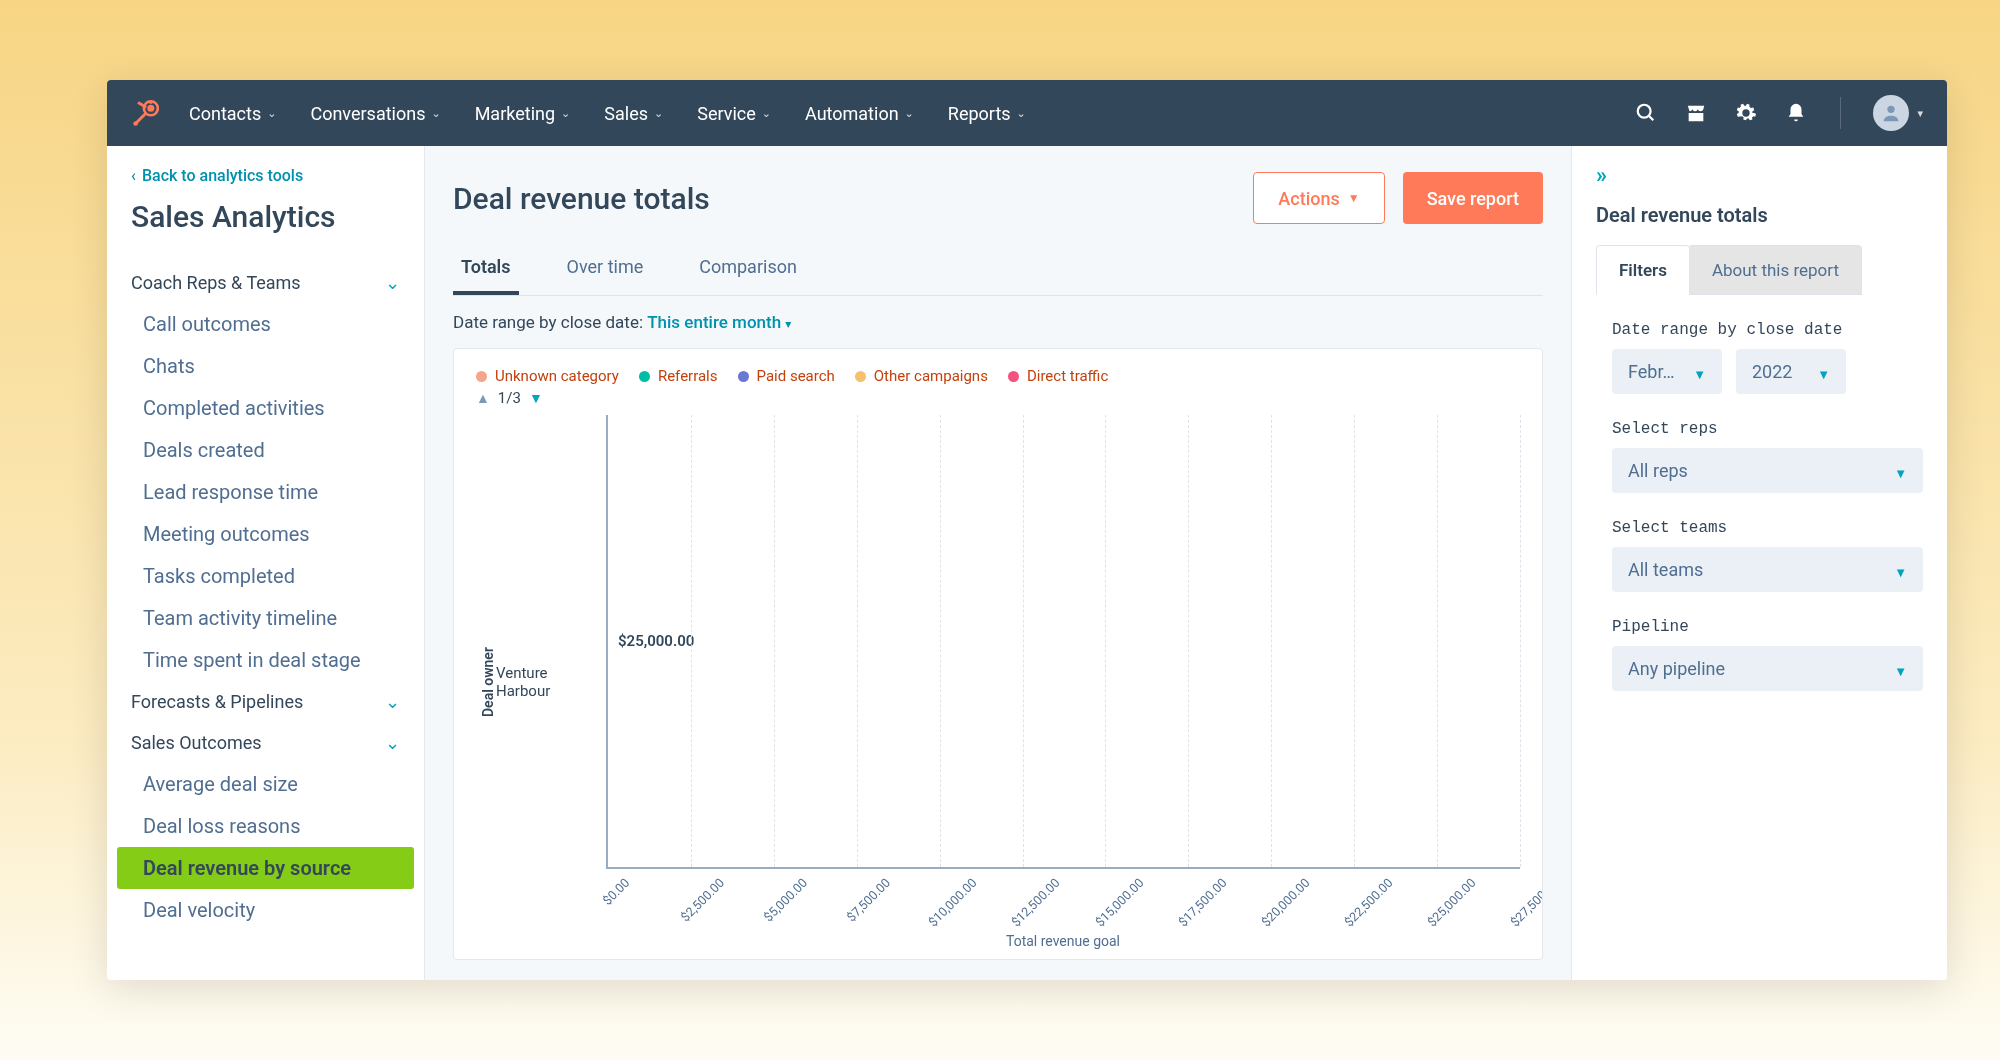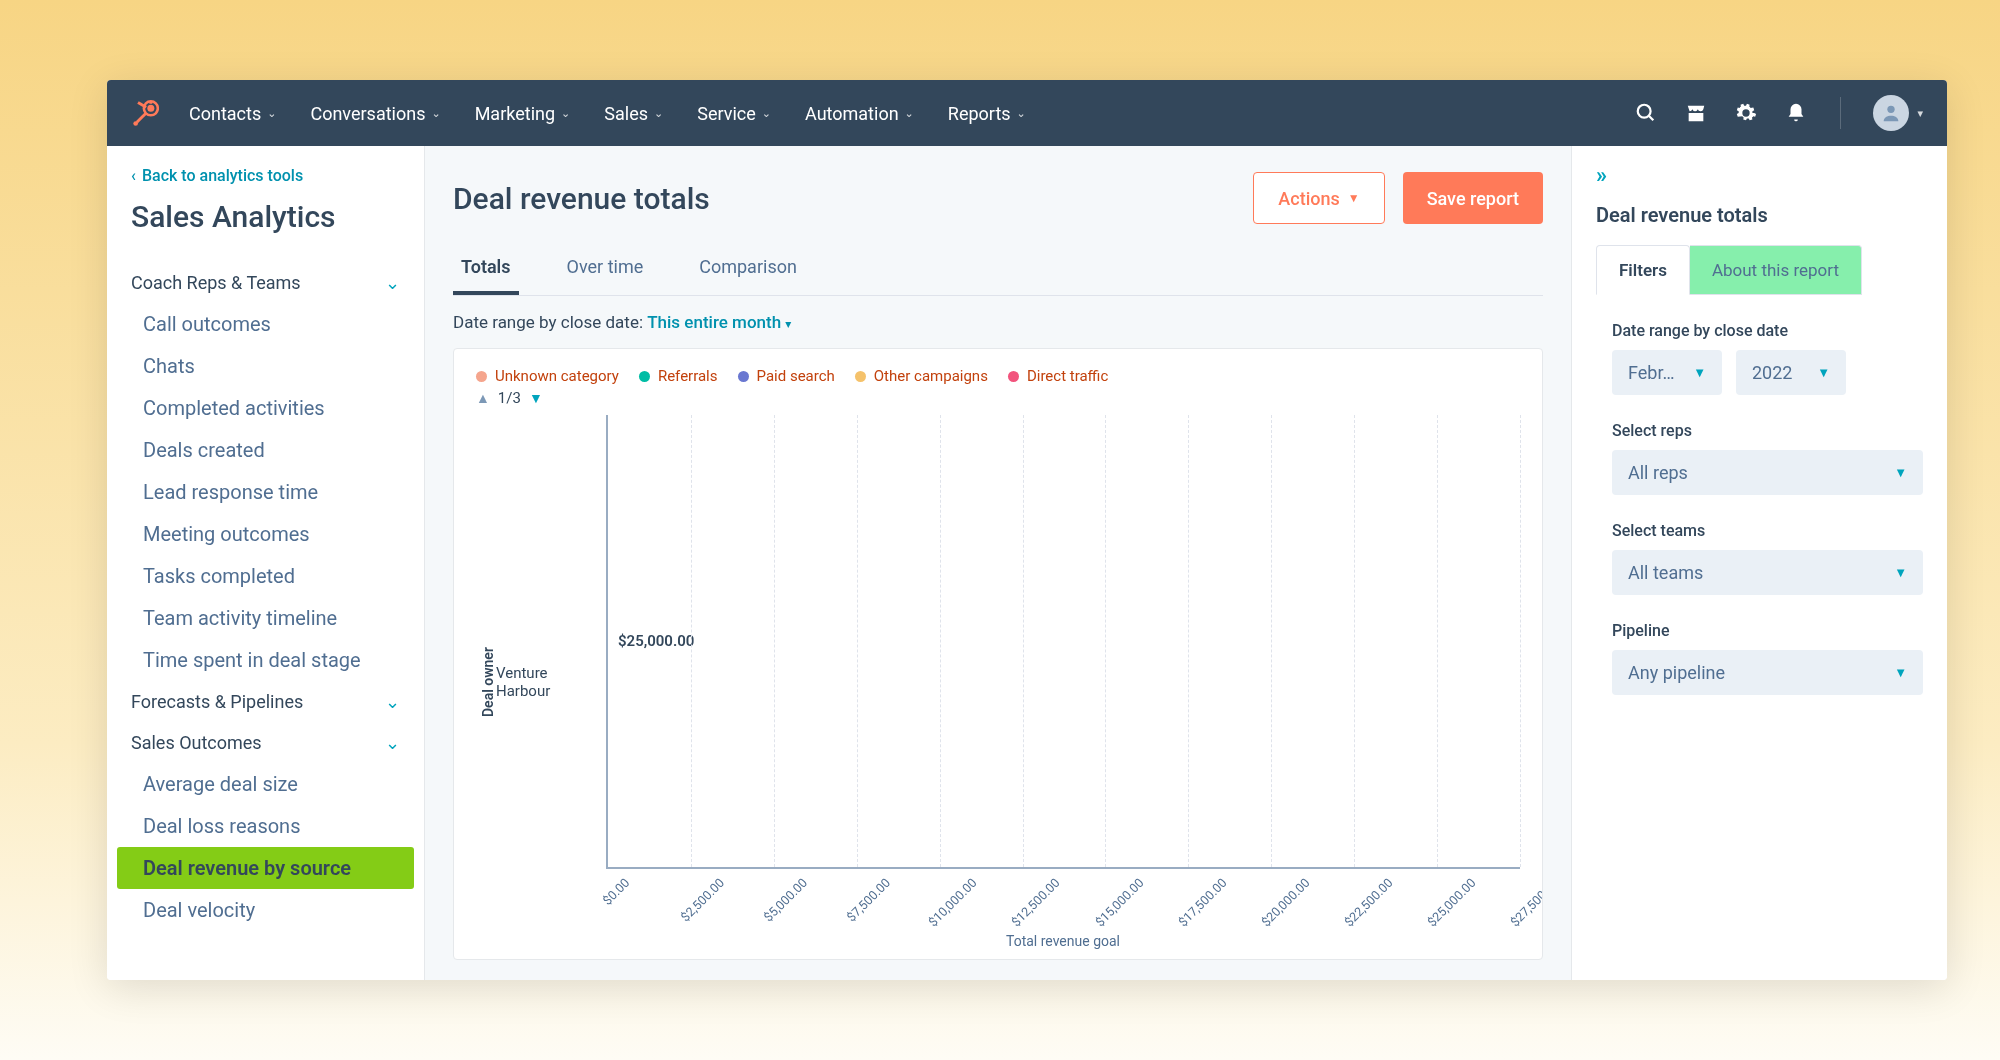--- a/index.html
+++ b/index.html
@@ -119,26 +119,26 @@
 
 
 .right-panel {
   width: 376px; background:#fff; border-left:1px solid #e5e8eb; padding: 16px 24px; flex-shrink:0; overflow-y:auto;
 }
 .collapse-icon { color:#00A4BD; font-size:22px; font-weight:700; cursor:pointer; margin-bottom:16px; }
 .panel-title { font-size:20px; font-weight:600; color:#33475B; margin-bottom:18px; }
 .panel-tabs { display:flex; }
 .panel-tab { padding:14px 22px; font-size:17px; color:#506e91; cursor:pointer; border:1px solid transparent; }
 .panel-tab.active { color:#33475B; font-weight:600; border:1px solid #dfe3eb; border-bottom:1px solid #fff; border-radius:4px 4px 0 0; background:#fff; }
-.panel-tab:not(.active) { background:#86efac; border:1px solid #dfe3eb; border-left:none; border-radius:0 4px 0 0; }
+.panel-tab:not(.active) { background:#e5e5e5; border:1px solid #dfe3eb; border-left:none; border-radius:0 4px 0 0; }
 .filter-group { margin-top:26px; }
-.filter-label { font-size:16px; color:#33475B; font-weight:500; margin-bottom:10px; padding-left:16px; }
+.filter-label { font-size:16px; color:#33475B; font-weight:500; margin-bottom:10px; padding-left:16px;font-family:Liberation Mono, monospace; }
 .select-row { display:flex; gap:14px; padding-left:16px; }
 .select {
-  background:#EAF0F6; border-radius:4px; padding:12px 16px; display:flex; align-items:center; justify-content:space-between;
+  background:#EAF0F6; border-radius:4px; padding:12px 16px; display:flex; align-items:flex-end; justify-content:space-between;
   color:#506e91; font-size:18px; cursor:pointer; min-width:110px;
 }
 .select.full { flex:1; }
 .select-caret { color:#00A4BD; font-size:13px; margin-left:14px; }
 </style>
 </head>
 <body>
 
 <div class="app-window">
 

